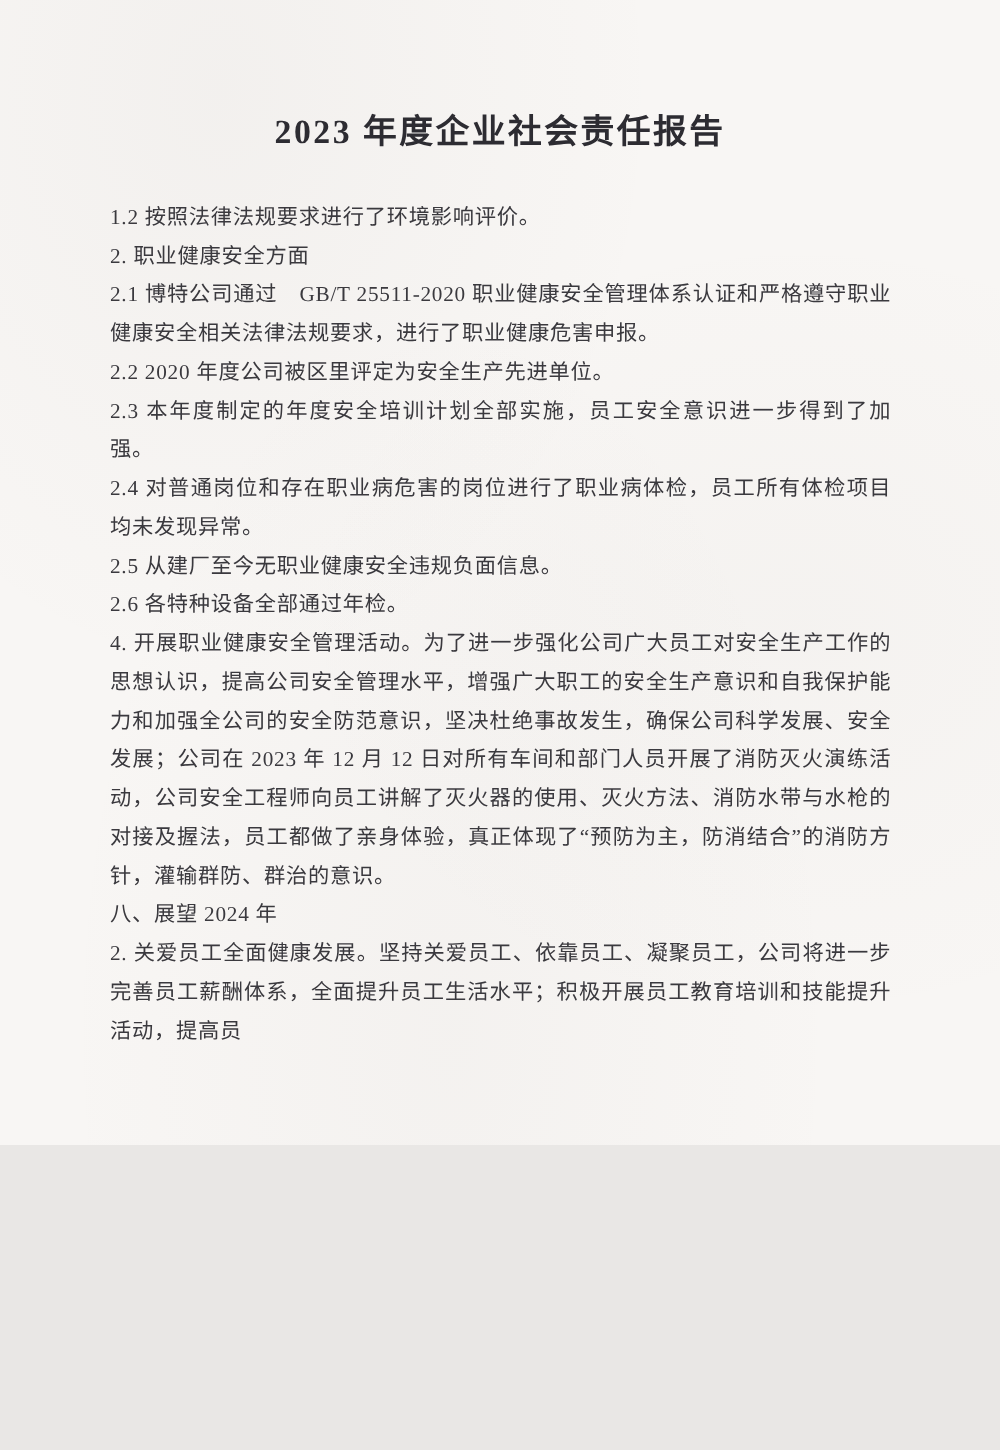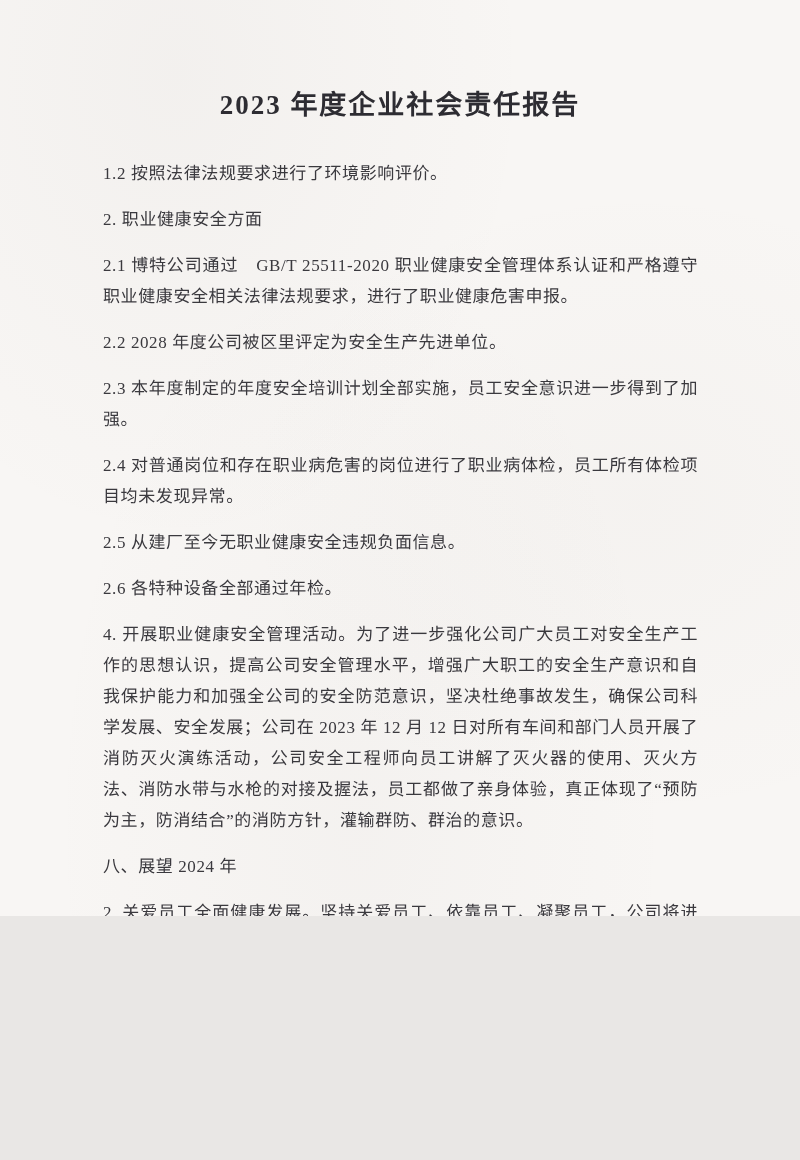--- a/index.html
+++ b/index.html
@@ -30,21 +30,21 @@
     color: #2d2c32;
   }
   .doc-body {
     margin: 36px 87px 0 88px;
     font-size: 17px;
     line-height: 31px;
     letter-spacing: 0.6px;
     text-align: justify;
   }
   .doc-body p {
-    margin: 15px;
+    margin: 0;
     padding: 0;
   }
   .page-footer {
     position: absolute;
     top: 1070px;
     right: 97px;
     font-size: 11px;
     letter-spacing: 2px;
     color: #45444a;
     text-decoration: underline;
@@ -53,21 +53,21 @@
 </head>
 <body>
 
 <div class="page">
   <h1 class="doc-title">2023 年度企业社会责任报告</h1>
 
   <div class="doc-body">
       <p>1.2 按照法律法规要求进行了环境影响评价。</p>
       <p>2. 职业健康安全方面</p>
       <p>2.1 博特公司通过　GB/T 25511-2020 职业健康安全管理体系认证和严格遵守职业健康安全相关法律法规要求，进行了职业健康危害申报。</p>
-      <p>2.2 2028 年度公司被区里评定为安全生产先进单位。</p>
+      <p>2.2 2020 年度公司被区里评定为安全生产先进单位。</p>
       <p>2.3 本年度制定的年度安全培训计划全部实施，员工安全意识进一步得到了加强。</p>
       <p>2.4 对普通岗位和存在职业病危害的岗位进行了职业病体检，员工所有体检项目均未发现异常。</p>
       <p>2.5 从建厂至今无职业健康安全违规负面信息。</p>
       <p>2.6 各特种设备全部通过年检。</p>
       <p>4. 开展职业健康安全管理活动。为了进一步强化公司广大员工对安全生产工作的思想认识，提高公司安全管理水平，增强广大职工的安全生产意识和自我保护能力和加强全公司的安全防范意识，坚决杜绝事故发生，确保公司科学发展、安全发展；公司在 2023 年 12 月 12 日对所有车间和部门人员开展了消防灭火演练活动，公司安全工程师向员工讲解了灭火器的使用、灭火方法、消防水带与水枪的对接及握法，员工都做了亲身体验，真正体现了“预防为主，防消结合”的消防方针，灌输群防、群治的意识。</p>
       <p>八、展望 2024 年</p>
       <p>2. 关爱员工全面健康发展。坚持关爱员工、依靠员工、凝聚员工，公司将进一步完善员工薪酬体系，全面提升员工生活水平；积极开展员工教育培训和技能提升活动，提高员</p>
     </div>
 
   <div class="page-footer">第4页 共 5页</div>

